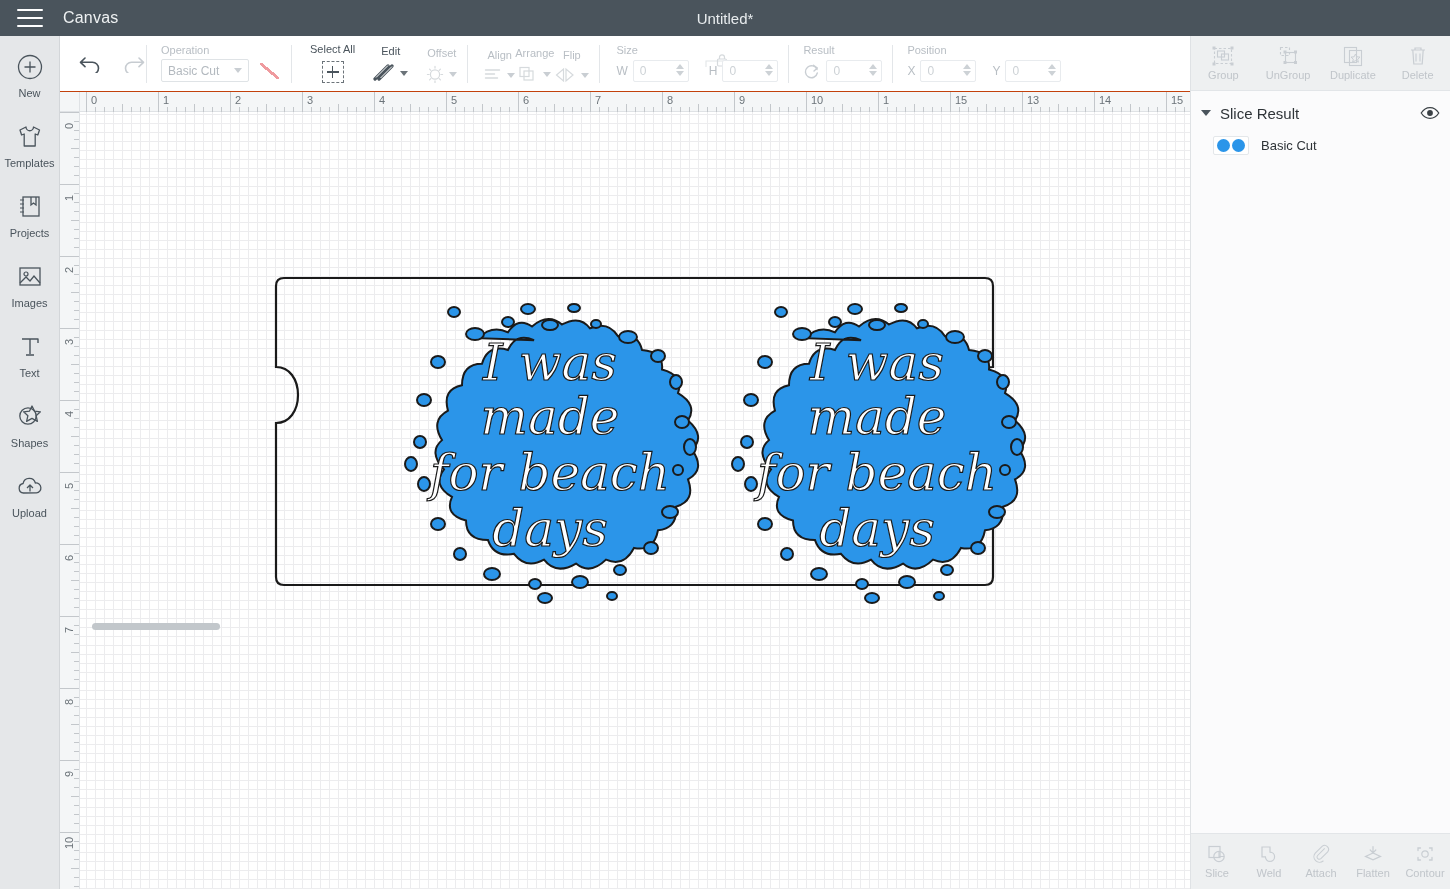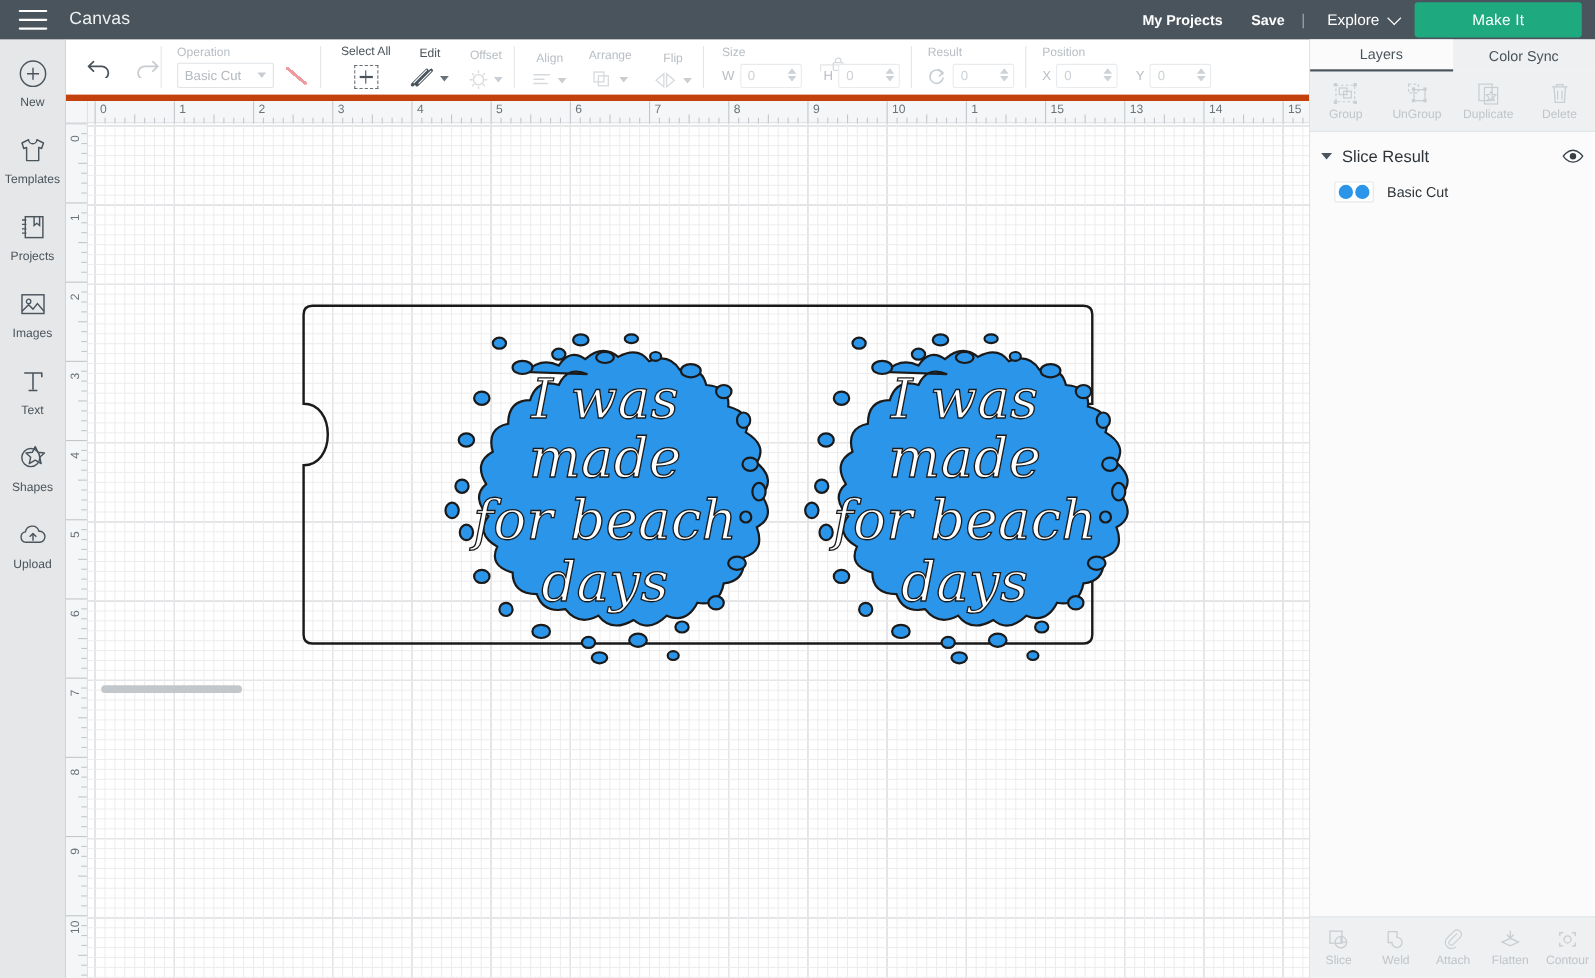--- a/index.html
+++ b/index.html
@@ -57,22 +57,22 @@
   .rail-item {
     width: 60px; height: 70px; display: flex; flex-direction: column;
     align-items: center; justify-content: flex-start; cursor: pointer;
   }
   .rail-ico { height: 34px; display: flex; align-items: center; justify-content: center; }
   .rail-lbl { font-size: 11px; color: #4a545c; margin-top: 3px; }
 
   
   .toolbar {
     position: absolute; left: 60px; top: 36px; width: 1130px; height: 56px;
-    background: #fff; border-bottom: 6px solid #c2410c;
-    display: flex; align-items: center;
+    background: #fff; border-bottom: 1px solid #c2410c;
+    display: flex; align-items: flex-end;
   }
   .tb-grp { display: flex; align-items: flex-end; height: 56px; padding: 0 10px; position: relative; }
   .tb-div { width: 1px; height: 38px; background: #e3e6e9; align-self: center; }
   .tb-lbl {
     position: absolute; top: 9px; font-size: 11px; color: #b8bec4; left: 10px;
   }
   .tb-cell { display: flex; flex-direction: column; align-items: center; padding-bottom: 8px; }
   .tb-cell .cap { font-size: 11px; color: #b8bec4; margin-bottom: 5px; height: 13px; margin-top: 43px; }
   .tb-cell .cap.active { color: #4a545c; }
   .undo-redo { display:flex; align-items:center; height:56px; padding-left: 18px; gap: 18px; }
@@ -213,30 +213,21 @@
 
 <div class="app">
 
   <div class="topbar">
     <div class="hamburger">
       <span></span>
         <span></span>
         <span></span>
     </div>
     <div class="topbar-canvas">Canvas</div>
-    <div class="topbar-right">
-      <div class="topbar-link">My Projects</div>
-      <div class="topbar-link">Save</div>
-      <div class="topbar-sep">|</div>
-      <div class="explore-wrap">
-        <span class="lbl">Explore</span>
-        <span class="chev"></span>
-      </div>
-      <div class="makeit">Make It</div>
-    </div>
+    <div class="topbar-title">Untitled*</div>
   </div>
 
   <div class="rail">
 
     <div class="rail-item">
       <div class="rail-ico">
         <svg width="28" height="28" viewBox="0 0 28 28">
             <circle cx="14" cy="14" r="11.5" fill="none" stroke="#4a545c" stroke-width="1.3"></circle>
             <path d="M14 8.5v11M8.5 14h11" stroke="#4a545c" stroke-width="1.3"></path>
           </svg>
@@ -361,21 +352,21 @@
               <path d="M9 1.4v1.7M9 15.9v1.7M1.4 9.5h1.7M14.9 9.5h1.7M3.6 4.1l1.2 1.2M13.2 13.7l1.2 1.2M14.4 4.1l-1.2 1.2M4.8 13.7l-1.2 1.2"></path>
             </g>
           </svg>
           <span class="caret-dn dim"></span>
         </span>
       </div>
     </div>
 
     <div class="tb-div"></div>
 
-    <div class="tb-grp" style="gap:20px; padding-left:16px;">
+    <div class="tb-grp" style="gap:0; padding-left:16px;">
       <div class="tb-cell">
         <span class="cap">Align</span>
         <span style="display:flex;align-items:center;">
           <svg width="18" height="16" viewBox="0 0 18 16">
             <g stroke="#d6dadd" stroke-width="1.4" stroke-linecap="round">
               <path d="M1.5 3h14M1.5 7h9M1.5 11h12"></path>
             </g>
           </svg>
           <span class="caret-dn dim"></span>
         </span>
@@ -835,24 +826,20 @@
     <div class="ruler-corner"></div>
 
   </div>
 
   <div class="hscroll-track">
     <div class="hscroll-thumb"></div>
   </div>
 
   <div class="rpanel">
 
-    <div class="rtabs">
-      <div class="rtab active">Layers</div>
-      <div class="rtab">Color Sync</div>
-    </div>
 
     <div class="rtools">
       <div class="rtool">
         <svg width="24" height="22" viewBox="0 0 24 22">
           <rect x="3.5" y="3.5" width="17" height="15" fill="none" stroke="#c9ced3" stroke-width="1.1" stroke-dasharray="2.5 2"></rect>
           <rect x="6.5" y="6" width="7" height="6" fill="none" stroke="#c9ced3" stroke-width="1.1"></rect>
           <rect x="10.5" y="9" width="7" height="6" fill="none" stroke="#c9ced3" stroke-width="1.1"></rect>
           <g fill="#c9ced3">
               <rect x="1.5" y="1.5" width="3" height="3"></rect>
               <rect x="19.5" y="1.5" width="3" height="3"></rect>

